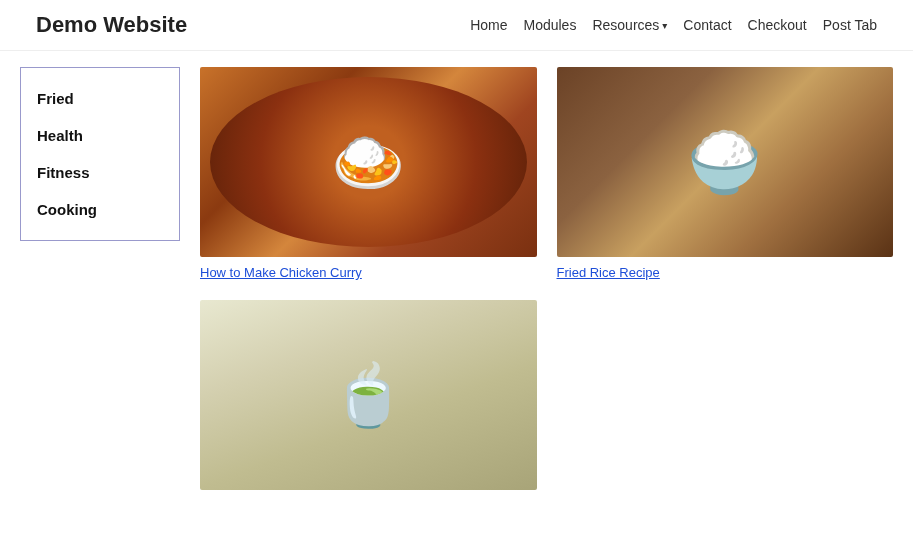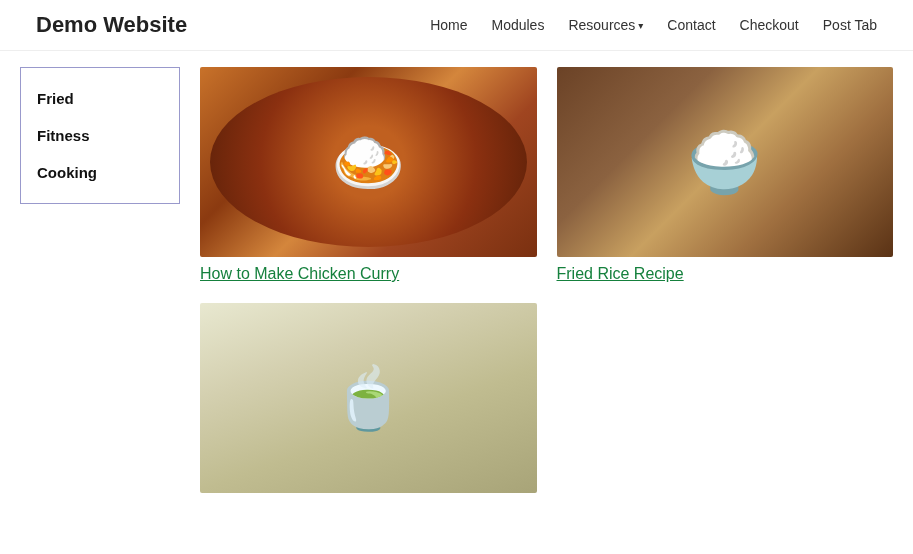--- a/index.html
+++ b/index.html
@@ -13,21 +13,21 @@
       padding: 12px 36px;
       border-bottom: 1px solid #eee;
     }
     .site-title {
       font-size: 22px;
       font-weight: bold;
       color: #222;
     }
     .nav {
       display: flex;
-      gap: 24px;
+      gap: 16px;
       align-items: flex-end;
     }
     .nav a {
       text-decoration: none;
       color: #333;
       font-size: 14px;
     }
     .nav .resources-item {
       display: flex;
       align-items: center;
@@ -75,23 +75,23 @@
       gap: 20px;
     }
 
     .post-card {
       display: flex;
       flex-direction: column;
     }
 
     .post-link {
       margin-top: 8px;
-      color: #15803d;
+      color: #1d4ed8;
       text-decoration: underline;
-      font-size: 16px;
+      font-size: 13px;
       cursor: pointer;
     }
 
     
     .img-chicken-curry {
       width: 100%;
       height: 190px;
       background: linear-gradient(135deg, #c8722a 0%, #8b3a10 30%, #d4863c 50%, #a04520 70%, #7a3010 100%);
       position: relative;
       overflow: hidden;
@@ -159,20 +159,21 @@
     <a href="#">Contact</a>
     <a href="#">Checkout</a>
     <a href="#">Post Tab</a>
   </nav>
 </header>
 
 <div class="main-content">
 
   <aside class="sidebar">
     <div class="sidebar-item">Fried</div>
+    <div class="sidebar-item">Health</div>
     <div class="sidebar-item">Fitness</div>
     <div class="sidebar-item">Cooking</div>
   </aside>
 
   <div class="content-area">
 
     <div class="column">
 
       <div class="post-card">
         <div class="img-chicken-curry"></div>

